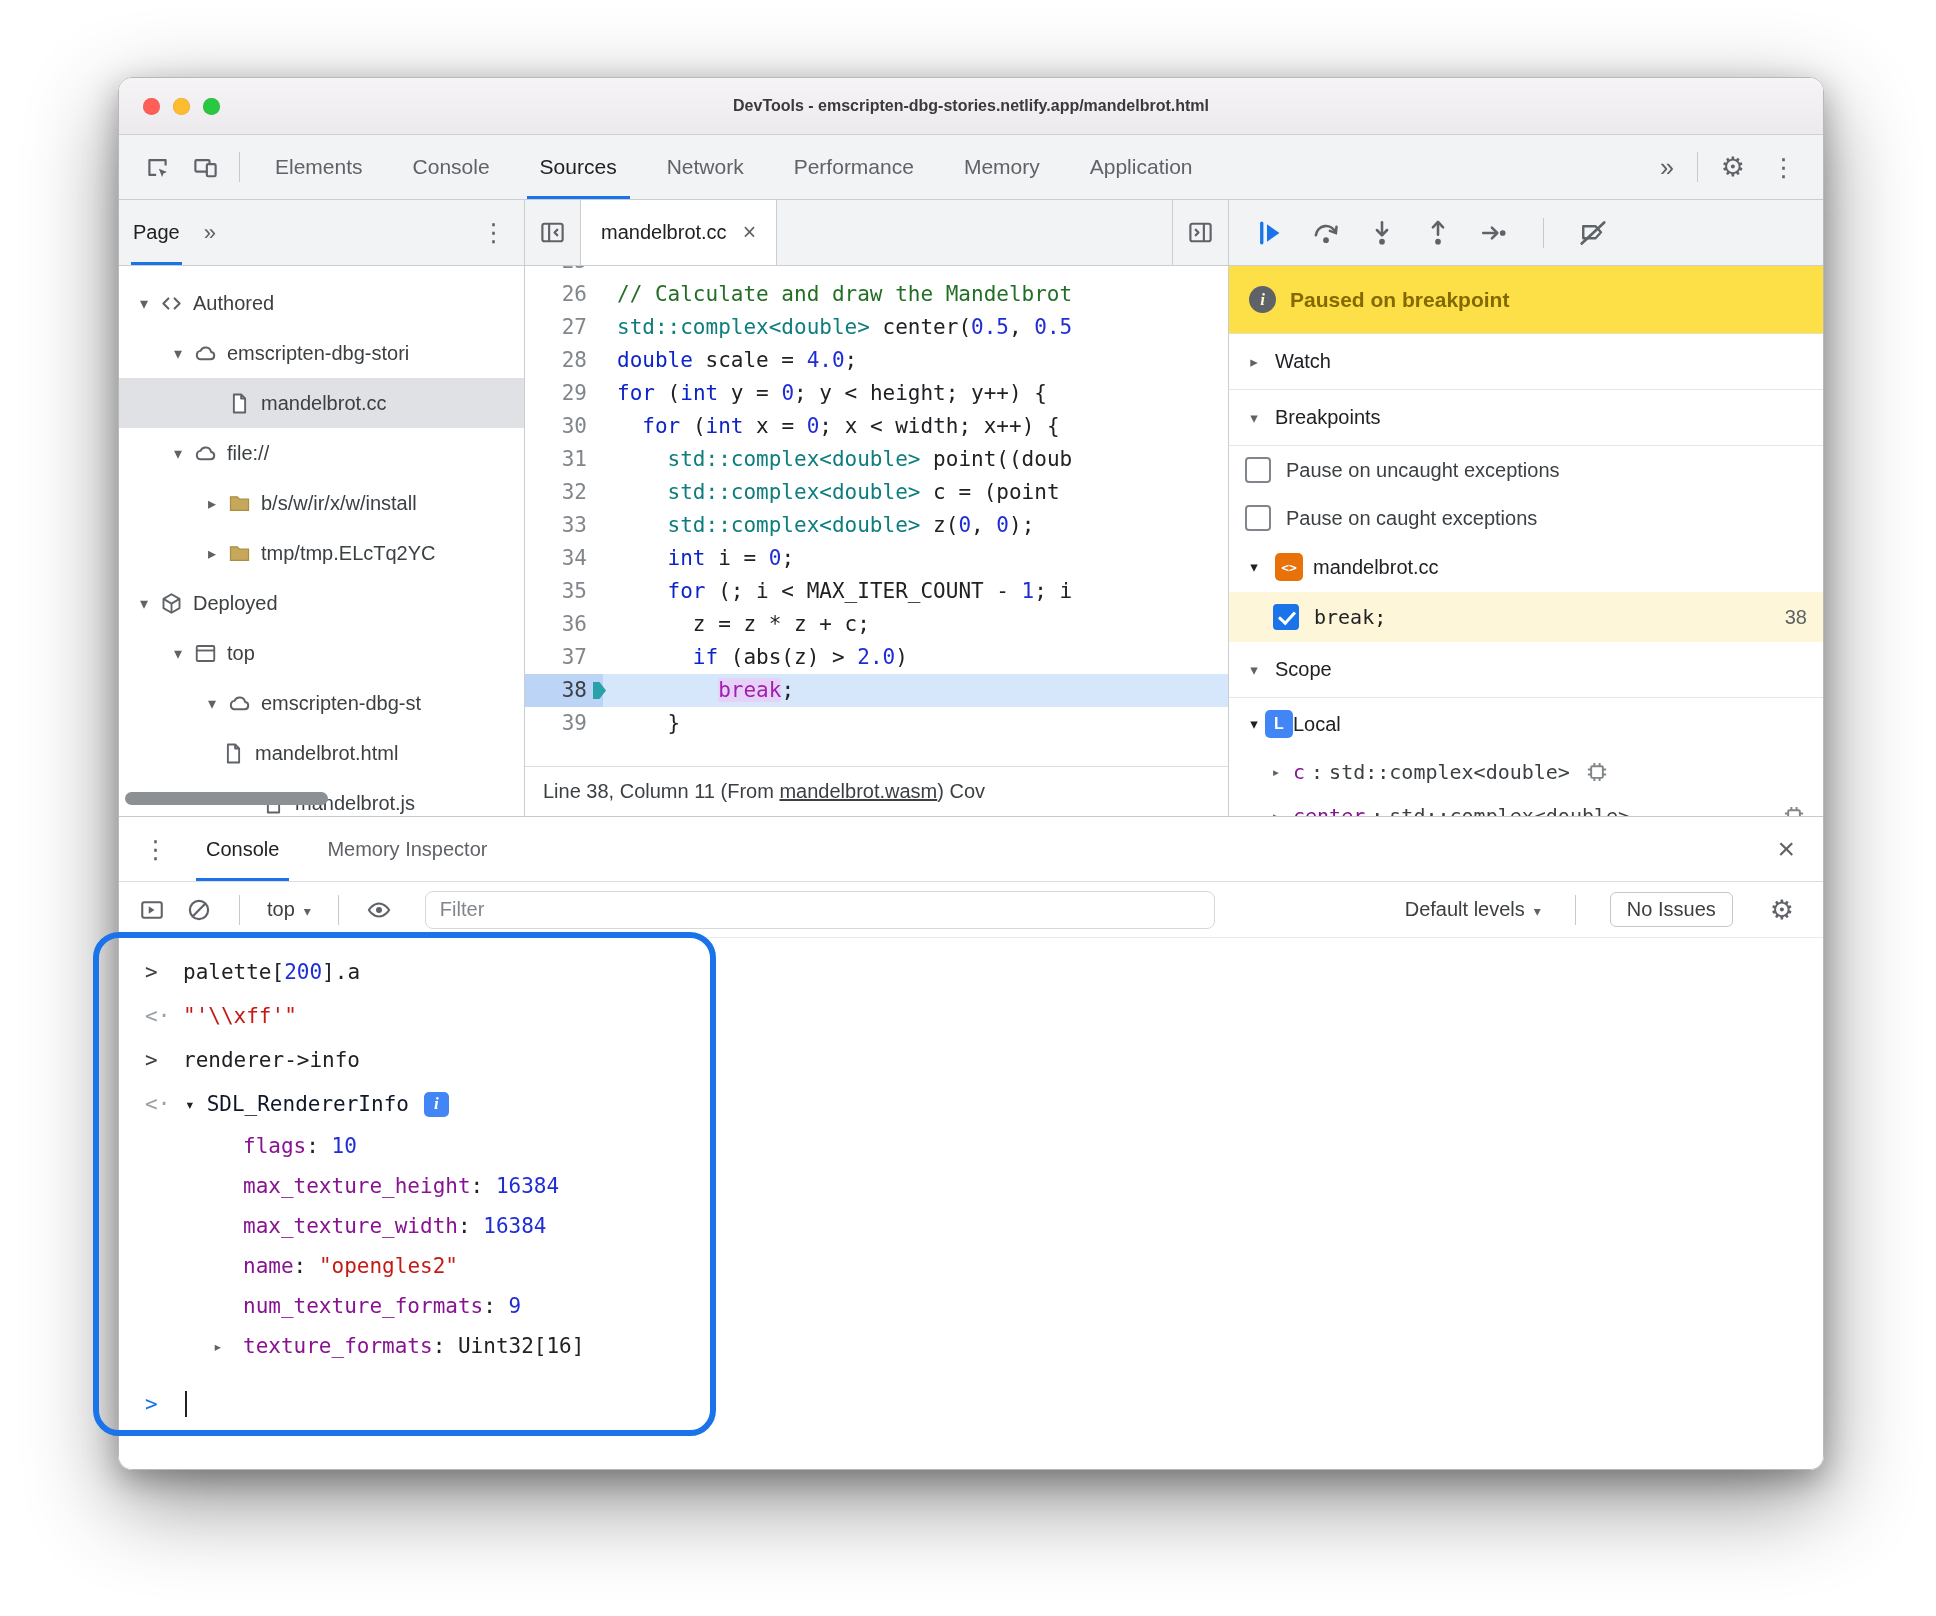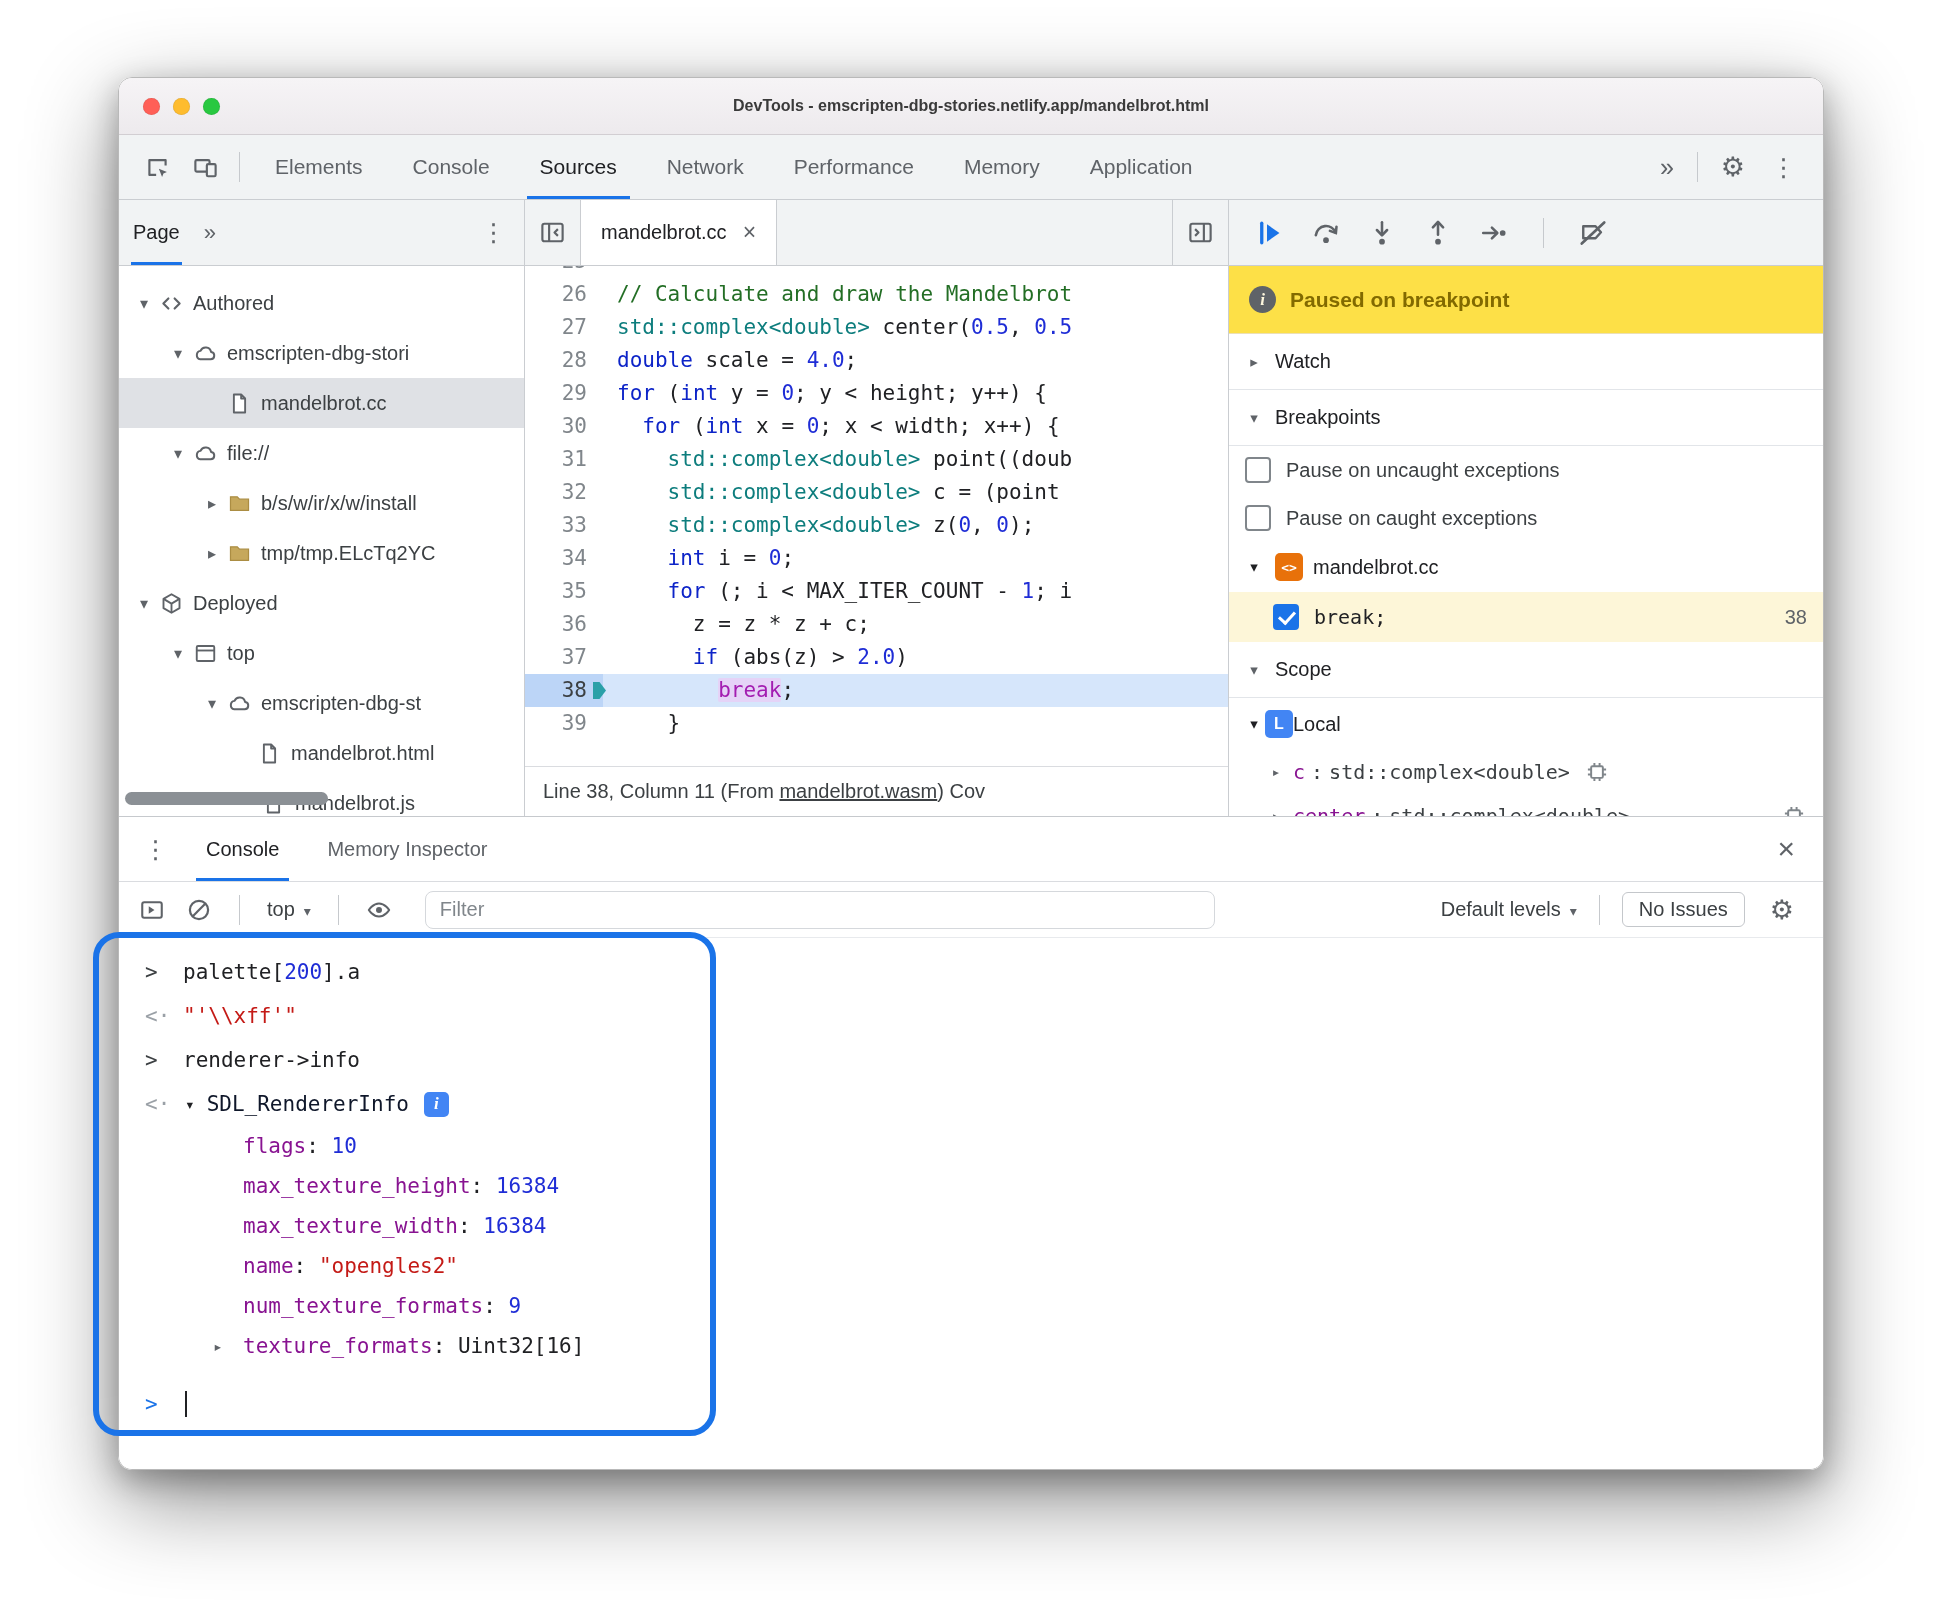--- a/index.html
+++ b/index.html
@@ -132,21 +132,21 @@
   .drawer-close { margin-left: auto; display: flex; align-items: center; font-size: 30px; color: #5f6368; padding: 0 18px; }
   .drawer-toolbar { flex: 0 0 56px; border-bottom: 1px solid #e8eaed; display: flex; align-items: center; gap: 13px; padding: 0 16px; }
   .dticon { width: 34px; height: 34px; display: flex; align-items: center; justify-content: center; }
   .dticon svg { width: 26px; height: 26px; }
   .ctx { display: flex; align-items: center; gap: 9px; font-size: 20px; color: #3c4043; padding: 0 4px; }
   .caret::before { content: "▾"; font-size: 14px; color: #5f6368; }
   .filter-input { flex: 0 0 790px; height: 38px; border: 1px solid #d5d8dc; border-radius: 8px;
     padding: 0 14px; font-size: 20px; color: #202124; background: #fff; margin-left: 16px;
     font-family: "Liberation Sans", sans-serif; outline: none; }
   .filter-input::placeholder { color: #80868b; }
-  .dt-right { margin-left: auto; display: flex; align-items: center; gap: 12px; }
+  .dt-right { margin-left: auto; display: flex; align-items: center; gap: 24px; }
   .levels { display: flex; align-items: center; gap: 9px; font-size: 20px; color: #3c4043; }
   .no-issues { border: 1px solid #c4c7cb; border-radius: 6px; padding: 5px 16px; font-size: 20px; color: #3c4043; }
   .console-log { flex: 1; overflow: hidden; padding-top: 12px;
     font-family: "DejaVu Sans Mono", monospace; font-size: 21px; color: #202124; }
   .centry { min-height: 44px; display: flex; align-items: center; padding-left: 26px; }
   .chev { flex: 0 0 38px; color: #3c4043; white-space: pre; }
   .centry.result .chev, .centry.object .chev { color: #9aa0a6; }
   .centry.prompt { margin-top: 16px; }
   .centry.prompt .chev { color: #1a73e8; }
   .ctext { white-space: pre; }
@@ -292,21 +292,21 @@
                 </svg></span>
               <span class="tlabel">top</span>
             </div>
             <div class="tree-row" style="padding-left: 80px;">
               <span class="expander">▾</span>
               <span class="ticon"><svg viewBox="0 0 20 20">
                   <path d="M5.8 14.6h8.3a2.9 2.9 0 0 0 .4-5.77A4.5 4.5 0 0 0 6 7.9a3.4 3.4 0 0 0-.2 6.7z" fill="none" stroke="#5f6368" stroke-width="1.6" stroke-linejoin="round"></path>
                 </svg></span>
               <span class="tlabel">emscripten-dbg-st</span>
             </div>
-            <div class="tree-row" style="padding-left: 110px;">
+            <div class="tree-row" style="padding-left: 74px;">
               <span class="expander"></span>
               <span class="ticon"><svg viewBox="0 0 20 20">
                   <g fill="#fff" stroke="#5f6368" stroke-width="1.5" stroke-linejoin="round">
                     <path d="M5.5 2.8h5.8l3.2 3.2v11.2H5.5z"></path>
                     <path d="M11.3 2.8v3.2h3.2" fill="none"></path>
                   </g>
                 </svg></span>
               <span class="tlabel">mandelbrot.html</span>
             </div>
             <div class="tree-row" style="padding-left: 114px;">

